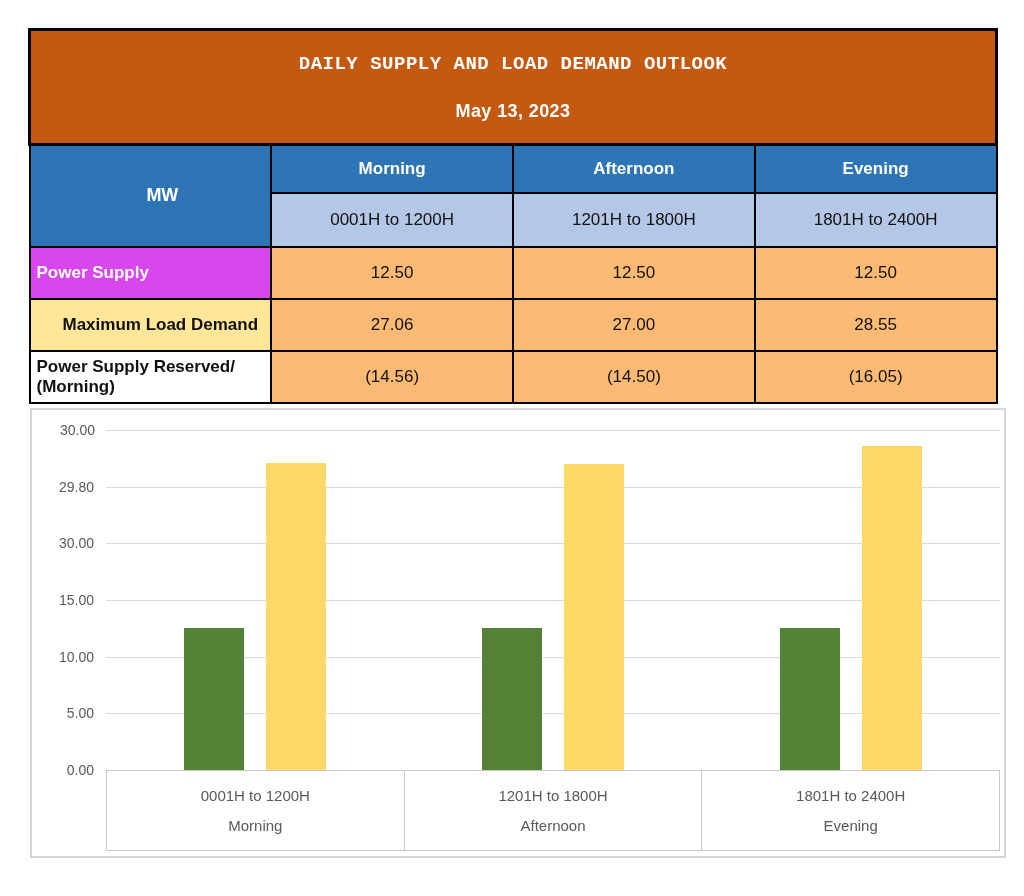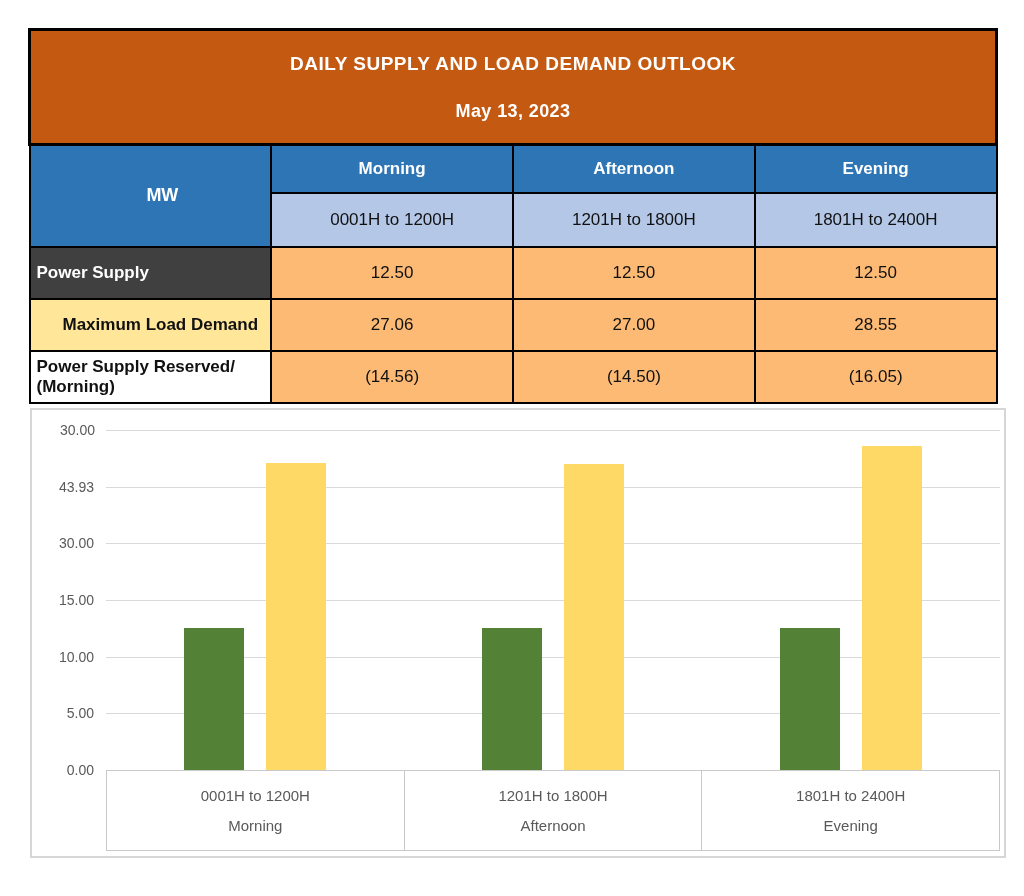--- a/index.html
+++ b/index.html
@@ -25,40 +25,40 @@
     font-size: 17px;
     color: #111111;
   }
   .outlook-table .outer { border-width: 3px; }
   td.title-cell {
     background: #C45911;
     color: #ffffff;
     height: 115px;
     border-bottom-width: 3px;
   }
-  .title-cell .t1 { font-weight: bold; font-size: 19px; letter-spacing: 0.5px; margin-bottom: 26px; }
+  .title-cell .t1 { font-weight: bold; font-size: 19px; letter-spacing: 0.5px; margin-bottom: 26px; font-family: Liberation Mono, monospace; }
   .title-cell .t2 { font-weight: bold; font-size: 18px; letter-spacing: 0.4px; }
   td.mw-cell {
     background: #2E75B6; color: #ffffff;
     font-weight: bold; font-size: 18px;
   }
   td.period-cell {
     background: #2E75B6; color: #ffffff;
     font-weight: bold; font-size: 17px;
     height: 48px;
   }
   td.sub-period-cell {
     background: #B4C7E7; color: #111111;
     font-size: 17px; height: 54px;
   }
   td.row-label {
     text-align: left; font-weight: bold; padding-left: 6px;
   }
   tr.data-row { height: 52px; }
-  td.rl-supply  { background: #404040; color: #ffffff; }
+  td.rl-supply  { background: #d946ef; color: #ffffff; }
   td.rl-demand  { background: #FFE699; color: #111111; padding-left: 32px; }
   td.rl-deficit { background: #ffffff; color: #111111; }
   td.val-cell { background: #fdba74; }
 
   
   .chart {
     position: absolute; left: 30px; top: 408px;
     width: 976px; height: 450px;
     background: #ffffff;
     border: 2px solid #D6D6D6;
@@ -136,21 +136,21 @@
     <div class="ytick" style="top: 360px; left: 0px;">0.00</div>
     <div class="gridline" style="top: 303.333px; left: 74px; width: 894px;"></div>
     <div class="ytick" style="top: 303.333px; left: 0px;">5.00</div>
     <div class="gridline" style="top: 246.667px; left: 74px; width: 894px;"></div>
     <div class="ytick" style="top: 246.667px; left: 0px;">10.00</div>
     <div class="gridline" style="top: 190px; left: 74px; width: 894px;"></div>
     <div class="ytick" style="top: 190px; left: 0px;">15.00</div>
     <div class="gridline" style="top: 133.333px; left: 74px; width: 894px;"></div>
     <div class="ytick" style="top: 133.333px; left: 0px;">30.00</div>
     <div class="gridline" style="top: 76.6667px; left: 74px; width: 894px;"></div>
-    <div class="ytick" style="top: 76.6667px; left: 0px;">43.93</div>
+    <div class="ytick" style="top: 76.6667px; left: 0px;">29.80</div>
     <div class="gridline" style="top: 20px; left: 74px; width: 894px;"></div>
     <div class="ytick" style="top: 20px; left: 0px; padding-left: 28px;">30.00</div>
     <div class="bar" style="left: 152px; width: 60px; top: 218.333px; height: 141.667px; background: rgb(83, 129, 53);"></div>
     <div class="bar" style="left: 234px; width: 60px; top: 53.32px; height: 306.68px; background: rgb(255, 217, 102);"></div>
     <div class="bar" style="left: 450px; width: 60px; top: 218.333px; height: 141.667px; background: rgb(83, 129, 53);"></div>
     <div class="bar" style="left: 532px; width: 60px; top: 54px; height: 306px; background: rgb(255, 217, 102);"></div>
     <div class="bar" style="left: 748px; width: 60px; top: 218.333px; height: 141.667px; background: rgb(83, 129, 53);"></div>
     <div class="bar" style="left: 830px; width: 60px; top: 36.4333px; height: 323.567px; background: rgb(255, 217, 102);"></div>
     <div class="xlabel-box" style="left: 74px; top: 360px; width: 894px; height: 81px;">
       <div class="xcell">

